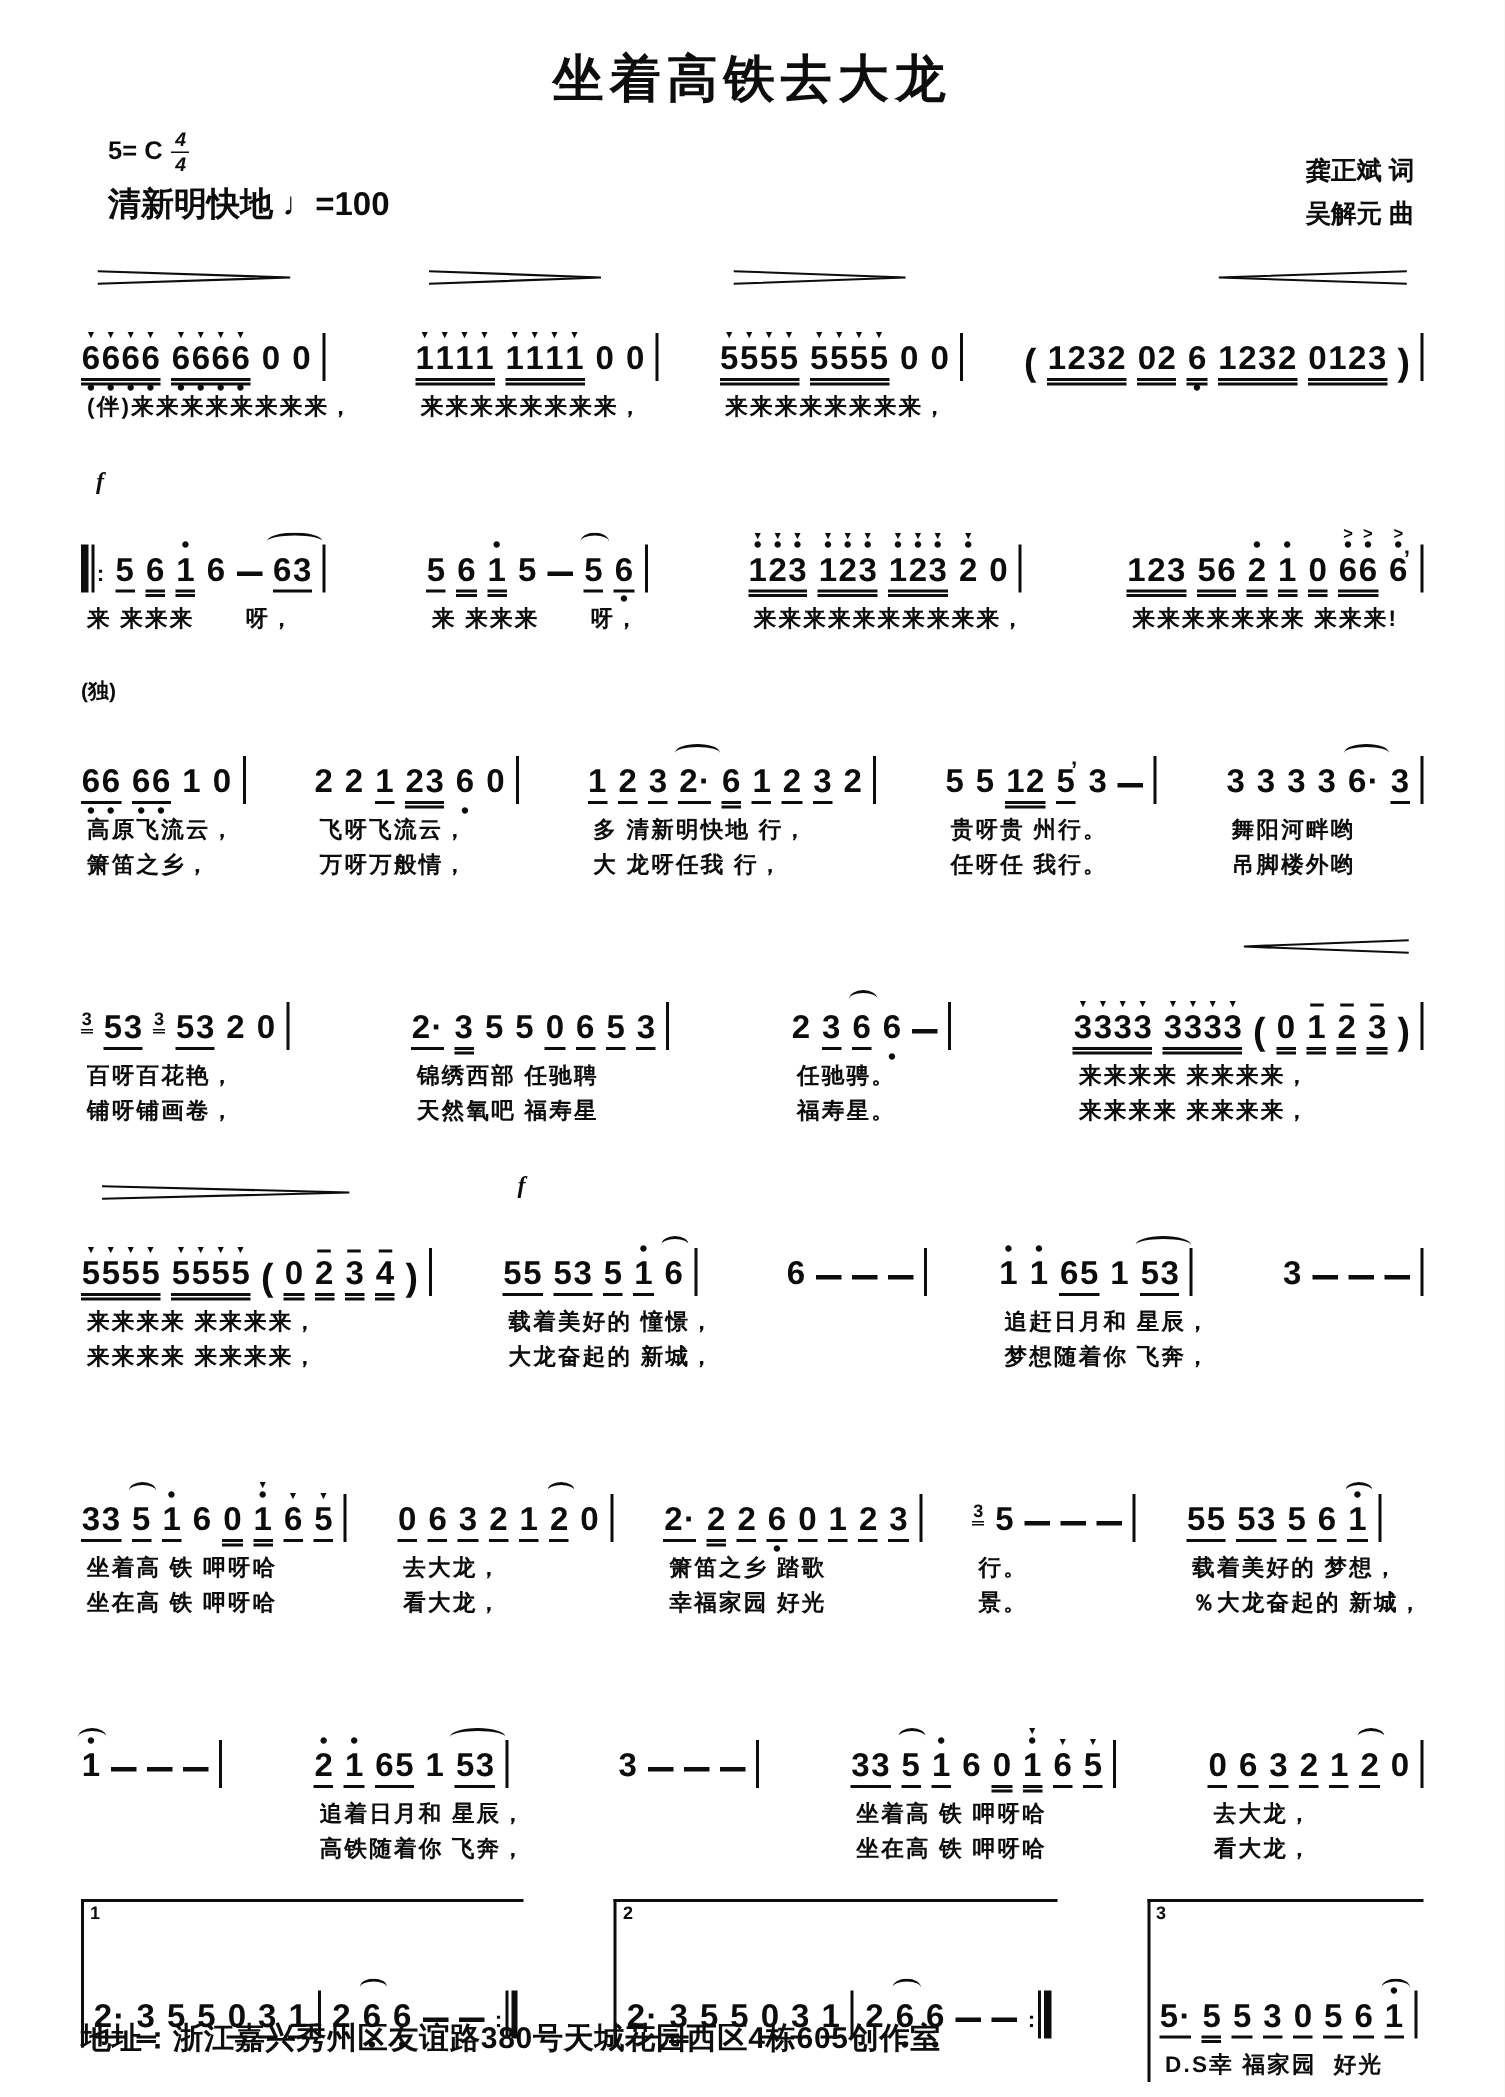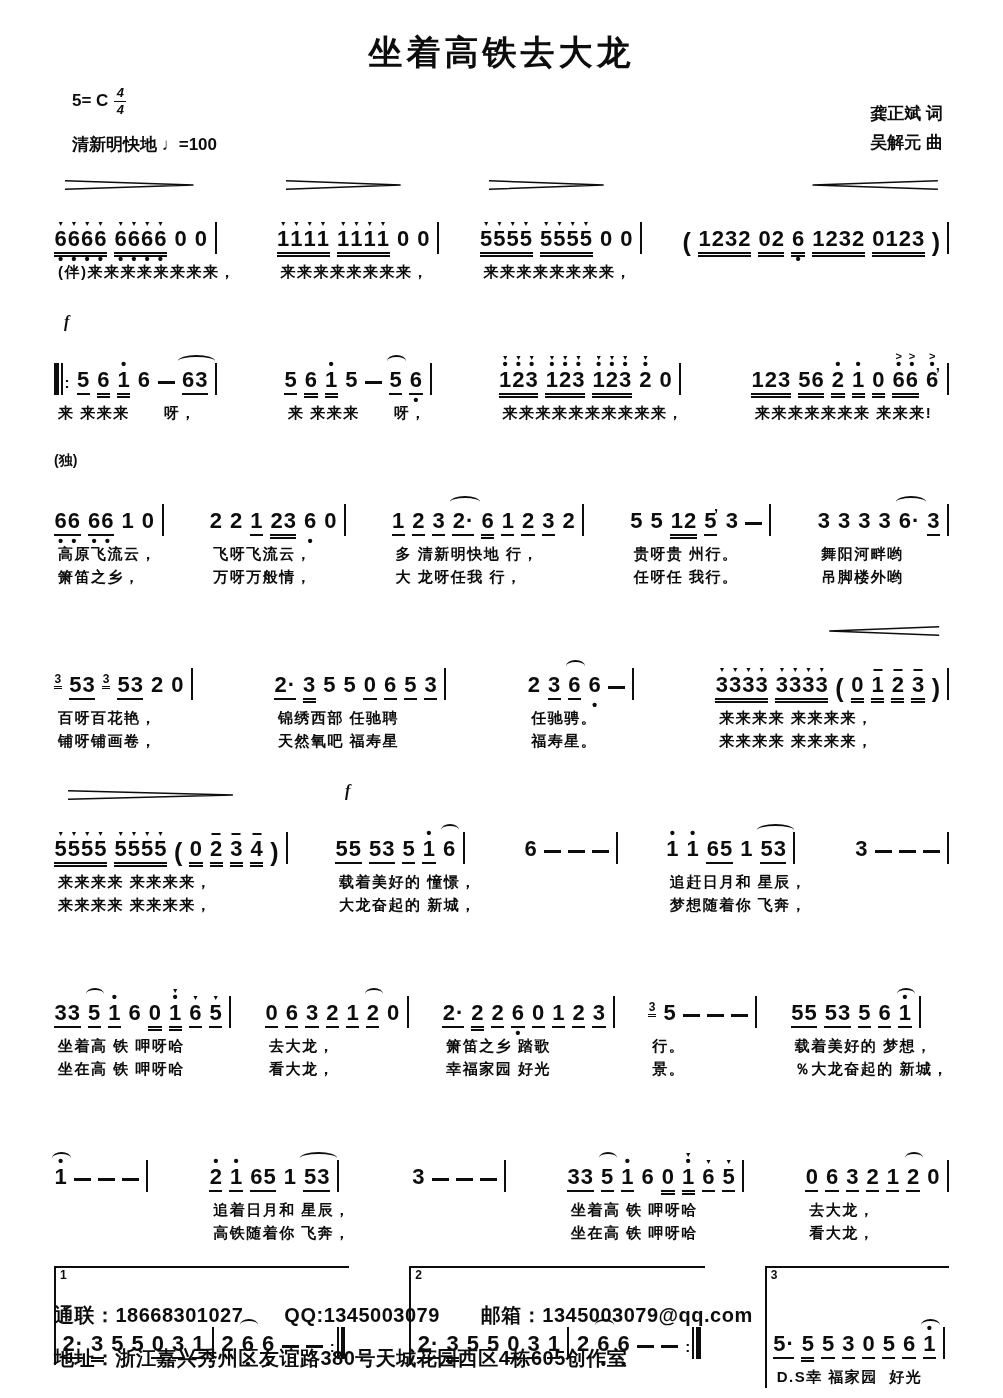--- a/index.html
+++ b/index.html
@@ -4,21 +4,21 @@
 <style>
   html,body{margin:0;padding:0;background:#f6f6f4;}
   .page{width:1003px;height:1398px;box-sizing:border-box;background:#fff;
         padding:26px 54px 18px 54px;font-family:"Liberation Sans",sans-serif;color:#0d0d0d;
         overflow:hidden;position:relative;}
   h1.title{margin:4px 0 10px 0;text-align:center;font-size:34px;letter-spacing:4px;font-weight:900;}
   .hdr{display:flex;justify-content:space-between;align-items:flex-start;margin:0 6px 6px 18px;}
   .keyline{font-size:17px;font-weight:700;display:flex;align-items:center;gap:6px;}
   .frac{display:inline-flex;flex-direction:column;align-items:center;font-size:13px;font-weight:700;line-height:1.05;}
   .frac .fbar{width:12px;height:1.5px;background:#0d0d0d;margin:1px 0;}
-  .tempoline{font-size:17px;font-weight:700;margin-top:16px;}
+  .tempoline{font-size:22px;font-weight:700;margin-top:4px;}
   .hright{text-align:right;font-size:17px;font-weight:700;line-height:1.7;margin-top:14px;}
   
   #score{margin-top:4px;}
   .system{display:flex;justify-content:space-between;align-items:flex-start;margin-bottom:22px;position:relative;}
   .sysann{position:absolute;top:6px;left:0;font-size:14px;font-weight:700;}
   .measure{position:relative;display:flex;flex-direction:column;}
   .volta{position:relative;border-top:2px solid #0d0d0d;border-left:2px solid #0d0d0d;padding:1px 4px 0 6px;display:flex;flex-direction:column;}
   .vnum{position:absolute;top:1px;left:4px;font-size:12px;font-weight:700;line-height:1;}
   .mhead{position:absolute;top:16px;height:10px;}
   .hp-dim{left:6%;right:22%;}
@@ -1700,16 +1700,15 @@
             <span class="barg">
               <span class="bar"></span>
             </span>
           </div>
           <div class="lyr">D.S幸 福家园  好光</div>
         </div>
       </div>
     </div>
 
   <div class="footer">
-    <div>通联：18668301027　　QQ:1345003079　　邮箱：1345003079@qq.com</div>
     <div>地址：浙江嘉兴秀州区友谊路380号天城花园西区4栋605创作室</div>
   </div>
 </div>
 
 </body></html>

